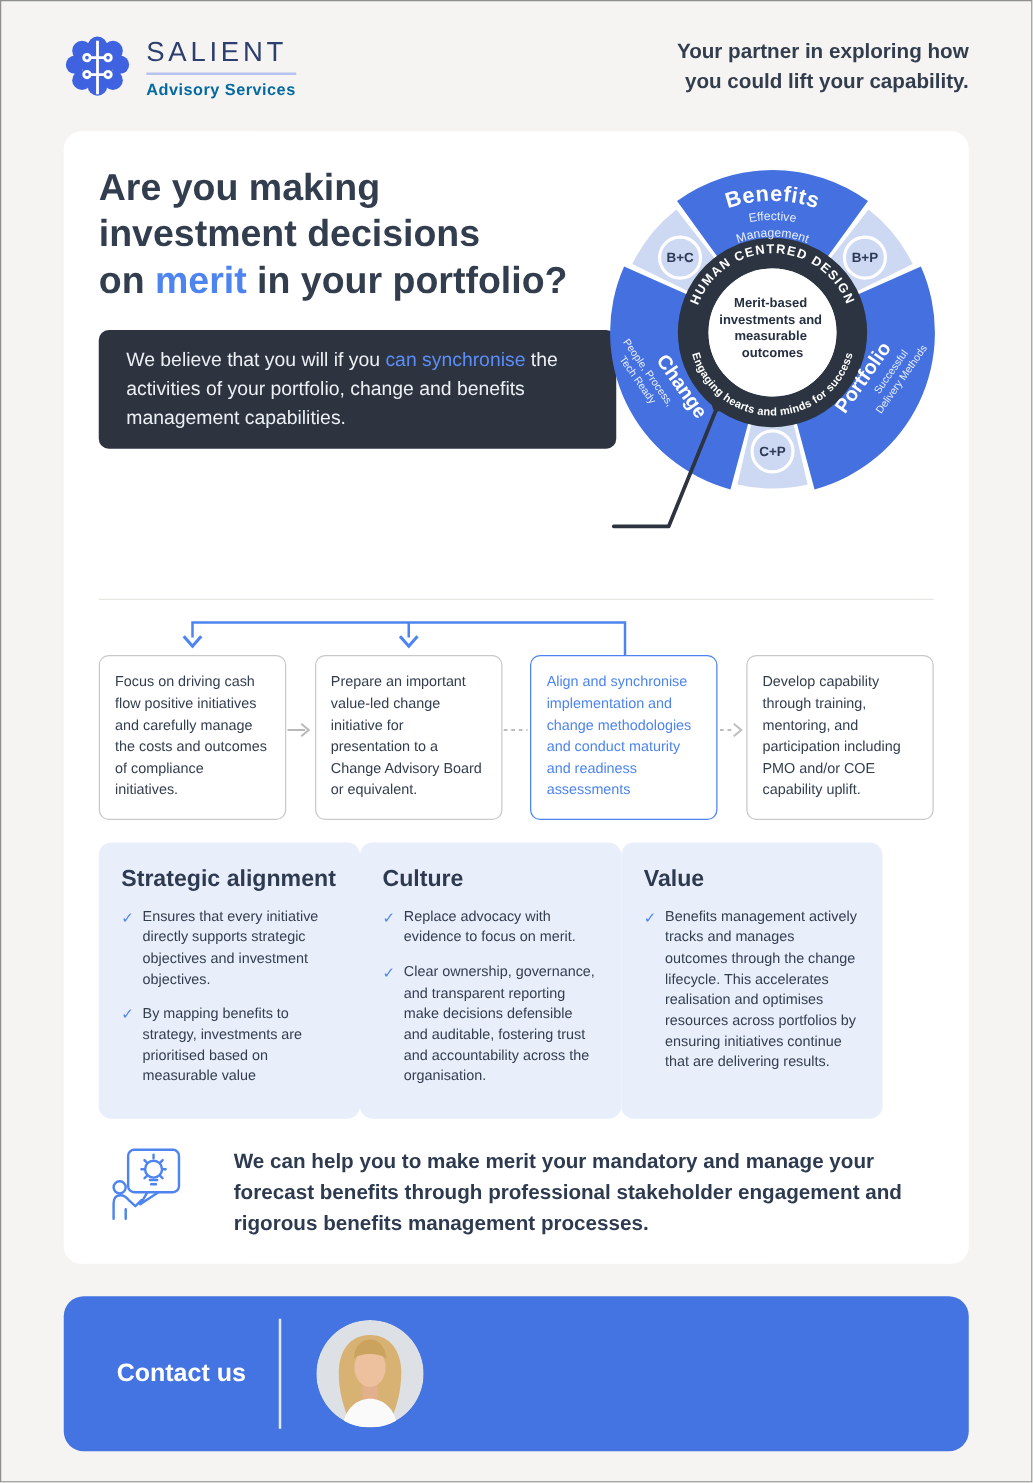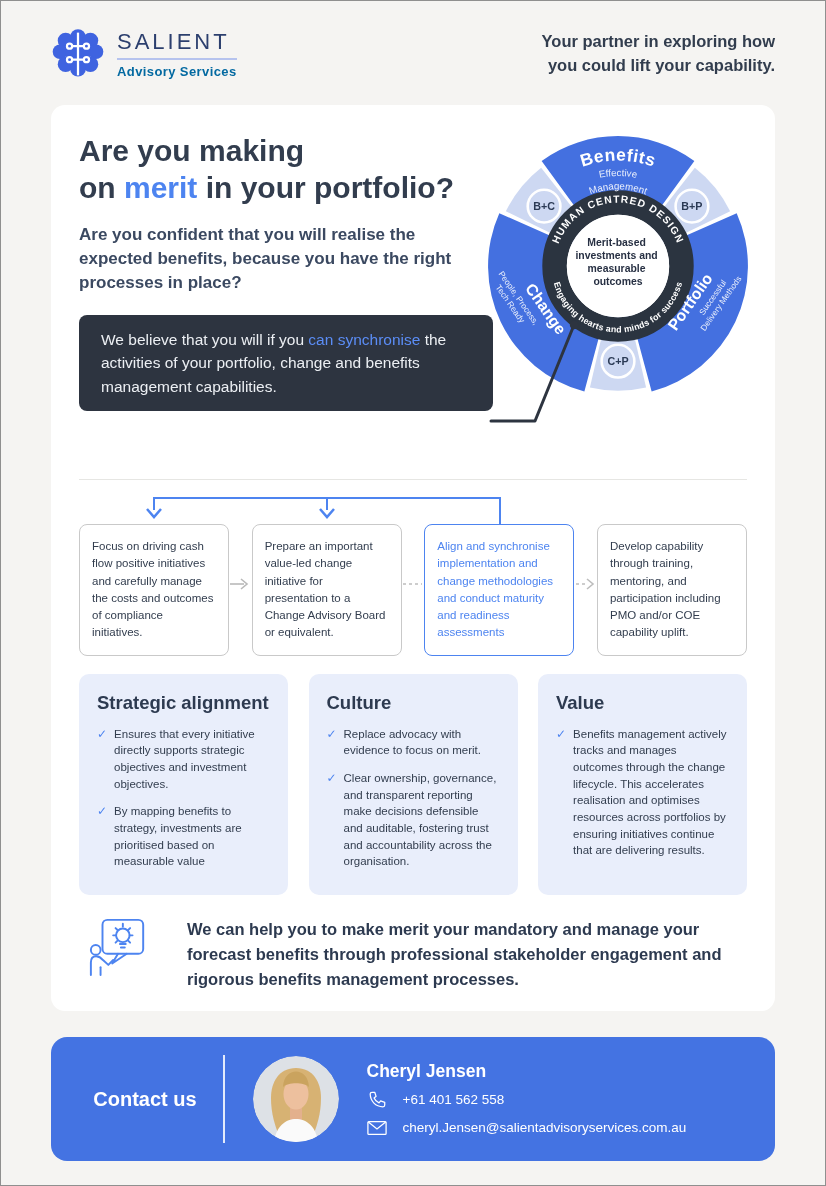--- a/index.html
+++ b/index.html
@@ -27,21 +27,21 @@
   .divider{border-top:1px solid #e6e6e3;margin:14px 0 14px;}
   
   .flow{position:relative;}
   .flow-connector{display:block;width:670px;height:30px;}
   .flow-boxes{display:flex;justify-content:space-between;position:relative;border-radius:17px;}
   .flow-box{width:150px;box-sizing:border-box;border:1px solid #c9c9c9;border-radius:8px;background:#fff;
             padding:13px 12px;font-size:11.5px;line-height:1.5;color:#323d4e;min-height:126px;}
   .flow-box.active{border:1.5px solid #4d84f0;color:#4d84f0;}
   .flow-arrow{position:absolute;top:52px;width:23px;height:16px;}
   
-  .pillars{display:flex;justify-content:space-between;margin-top:18px;}
+  .pillars{display:flex;justify-content:flex-start;margin-top:18px;}
   .pillar{width:209px;box-sizing:border-box;background:#e9eefb;border-radius:10px;padding:18px 18px 14px;min-height:212px;}
   .pillar h2{margin:0 0 12px;font-size:18.5px;color:#2d3a50;line-height:1.2;font-weight:bold;}
   .pillar ul{list-style:none;margin:0;padding:0;}
   .pillar li{display:flex;gap:7px;margin-bottom:11px;font-size:11.5px;line-height:1.45;color:#323d4e;}
   .tick{color:#4d84f0;font-weight:bold;font-size:12px;flex:none;}
   
   .help{display:flex;align-items:flex-start;gap:38px;margin-top:20px;}
   .help-icon{width:62px;height:62px;flex:none;margin-left:8px;}
   .help p{margin:2px 0 0;font-size:16.5px;font-weight:bold;color:#2d3a50;line-height:1.5;max-width:565px;}
   
@@ -93,23 +93,23 @@
       <div>Your partner in exploring how</div>
       <div>you could lift your capability.</div>
     </div>
   </header>
 
   <main class="card">
 
     <section class="hero">
       <h1>
         <span style="display:block">Are you making</span>
+        <span style="display:block">investment decisions</span>
         <span style="display:block"><span>on </span><span class="hl">merit</span><span> in your portfolio?</span></span>
       </h1>
-      <p class="hero-sub">Are you confident that you will realise the expected benefits, because you have the right processes in place?</p>
 
       <div class="callout">
         <span>We believe that you will if you </span><span class="hl">can synchronise</span><span> the activities of your portfolio, change and benefits management capabilities.</span>
       </div>
 
       <div class="diagram">
         <svg viewBox="0 0 260 260" width="266" height="266">
 
           <path d="M130 130 L20.35 76.51 A122 122 0 0 1 54.88 33.86 Z" fill="#cdd8f2"></path>
           <path d="M130 130 L205.12 33.86 A122 122 0 0 1 239.65 76.51 Z" fill="#cdd8f2"></path>
@@ -271,31 +271,15 @@
     <div class="avatar">
       <svg viewBox="0 0 86 86" width="86" height="86">
         <circle cx="43" cy="43" r="43" fill="#dde1e6"></circle>
         <path d="M43 12 C26 12 18 26 18 42 C18 58 22 70 27 82 L59 82 C64 70 68 58 68 42 C68 26 60 12 43 12 Z" fill="#d7b273"></path>
         <rect x="37" y="50" width="12" height="14" fill="#e3b08d"></rect>
         <ellipse cx="43" cy="38" rx="12.5" ry="15.5" fill="#edc09e"></ellipse>
         <path d="M30 31 C30.5 20 37 15.5 43 15.5 C49 15.5 55.5 20 56 31 C51 26 35 26 30 31 Z" fill="#caa35e"></path>
         <path d="M21 86 C23 70 33 63 43 63 C53 63 63 70 65 86 Z" fill="#fafafa"></path>
       </svg>
     </div>
-    <div class="contact-details">
-      <div class="cname">Cheryl Jensen</div>
-      <div class="crow">
-        <svg viewBox="0 0 22 22">
-          <path d="M5.5 2.5 L8.5 2.5 L10 7 L7.8 8.8 C8.9 11.4 10.6 13.1 13.2 14.2 L15 12 L19.5 13.5 L19.5 16.5 C19.5 17.6 18.6 18.5 17.5 18.5 C9.5 18.2 3.8 12.5 3.5 4.5 C3.5 3.4 4.4 2.5 5.5 2.5 Z" fill="none" stroke="#fff" stroke-width="1.4" stroke-linejoin="round"></path>
-        </svg>
-        <span>+61 401 562 558</span>
-      </div>
-      <div class="crow">
-        <svg viewBox="0 0 22 17">
-          <rect x="1" y="1.5" width="20" height="14" rx="1" fill="none" stroke="#fff" stroke-width="1.4"></rect>
-          <path d="M1.5 2 L11 9.5 L20.5 2" fill="none" stroke="#fff" stroke-width="1.4"></path>
-        </svg>
-        <span>cheryl.Jensen@salientadvisoryservices.com.au</span>
-      </div>
-    </div>
   </footer>
 
 </div>
 
 </body></html>

